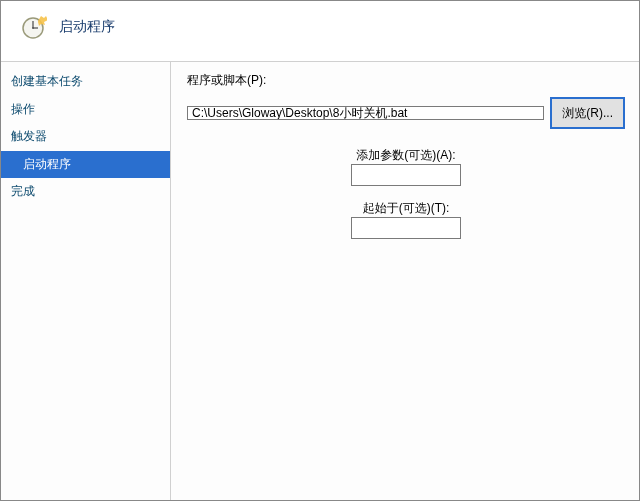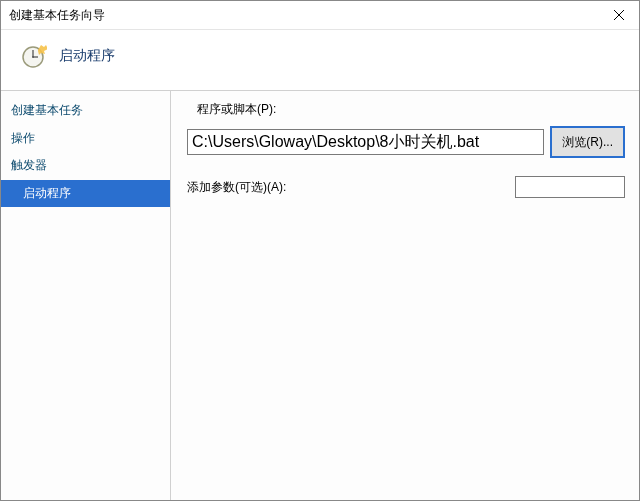--- a/index.html
+++ b/index.html
@@ -100,21 +100,20 @@
   .panel {
     flex: 1;
     padding: 10px 14px 10px 16px;
     box-sizing: border-box;
   }
 
   .row {
     display: flex;
     align-items: center;
     margin-bottom: 14px;
-    margin-left: 10px;
   }
   .row.label-only {
     margin-bottom: 8px;
   }
   .lbl {
     font-size: 12px;
     color: #000;
     width: 120px;
   }
   .lbl.wide {
@@ -122,44 +121,45 @@
   }
 
   .program-row {
     display: flex;
     align-items: center;
     gap: 6px;
     margin-bottom: 18px;
   }
   .program-input {
     flex: 1;
-    height: 26px;
+    height: 14px;
     border: 1px solid #7a7a7a;
     background: #fff;
     padding: 0 4px;
-    font-size: 16px;
+    font-size: 12px;
     box-sizing: border-box;
     outline: none;
   }
   .browse-btn {
     height: 32px;
     padding: 0 10px;
     border: 2px solid #2a6fcf;
     background: #e1e1e1;
     font-size: 12px;
     cursor: default;
     box-sizing: border-box;
     line-height: 18px;
   }
 
   .opt-row {
     display: flex;
     align-items: center;
     justify-content: space-between;
     margin-bottom: 14px;
+    flex-direction: column;
   }
   .opt-row .lbl {
     width: auto;
   }
   .opt-input {
     width: 110px;
     height: 22px;
     border: 1px solid #7a7a7a;
     background: #fff;
     padding: 0 4px;
@@ -171,31 +171,20 @@
   
   .clock-svg {
     display: block;
   }
 </style>
 </head>
 <body>
 
 <div class="outer">
 
-  <div class="titlebar">
-    <span class="title">创建基本任务向导</span>
-    <div class="close">
-      <span>
-        <svg width="10" height="10" viewBox="0 0 10 10">
-          <line x1="0" y1="0" x2="10" y2="10" stroke="#000" stroke-width="1"></line>
-          <line x1="10" y1="0" x2="0" y2="10" stroke="#000" stroke-width="1"></line>
-        </svg>
-      </span>
-    </div>
-  </div>
 
   <div class="header">
     <div class="header-icon">
       <svg class="clock-svg" width="28" height="28" viewBox="0 0 28 28">
         <circle cx="14" cy="15" r="10" fill="#f5f5f0" stroke="#9a9a7a" stroke-width="1.5"></circle>
         <line x1="14" y1="15" x2="14" y2="8" stroke="#555" stroke-width="1.3"></line>
         <line x1="14" y1="15" x2="19" y2="15" stroke="#555" stroke-width="1.3"></line>
         <circle cx="14" cy="15" r="1" fill="#555"></circle>
         <g transform="translate(19,3)">
           <polygon points="0,5 3,0 6,2 8,0 10,4 6,6 7,9 3,8 1,10 0,6" fill="#f6c24a" opacity="0.9"></polygon>
@@ -205,35 +194,40 @@
     <div class="header-title">启动程序</div>
   </div>
 
   <div class="body">
 
     <div class="nav">
       <div class="nav-item">创建基本任务</div>
       <div class="nav-item">操作</div>
       <div class="nav-item">触发器</div>
       <div class="nav-item level2 selected">启动程序</div>
+      <div class="nav-item">完成</div>
     </div>
 
     <div class="panel">
 
       <div class="row label-only">
         <span class="lbl wide">程序或脚本(P):</span>
       </div>
 
       <div class="program-row">
         <input type="text" class="program-input" value="C:\Users\Gloway\Desktop\8小时关机.bat" style="">
         <button class="browse-btn">浏览(R)...</button>
       </div>
 
       <div class="opt-row">
         <span class="lbl">添加参数(可选)(A):</span>
         <input type="text" class="opt-input" value="" style="">
       </div>
 
+      <div class="opt-row">
+        <span class="lbl">起始于(可选)(T):</span>
+        <input type="text" class="opt-input" value="" style="">
+      </div>
 
     </div>
   </div>
 
 </div>
 
 </body></html>

